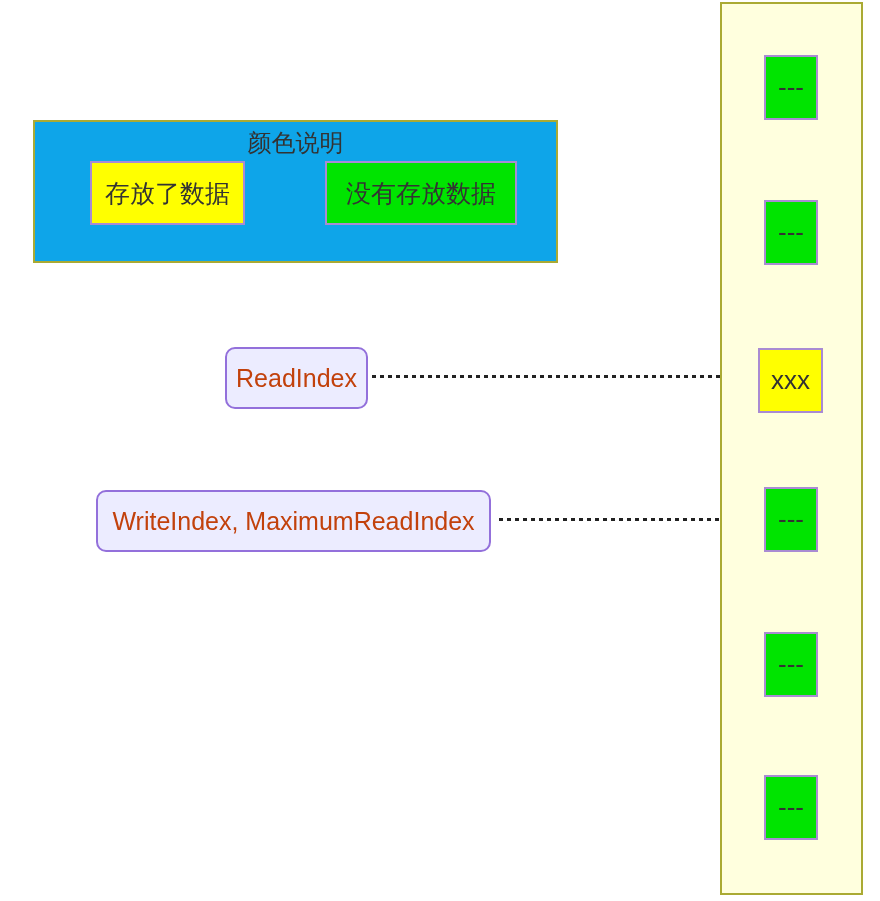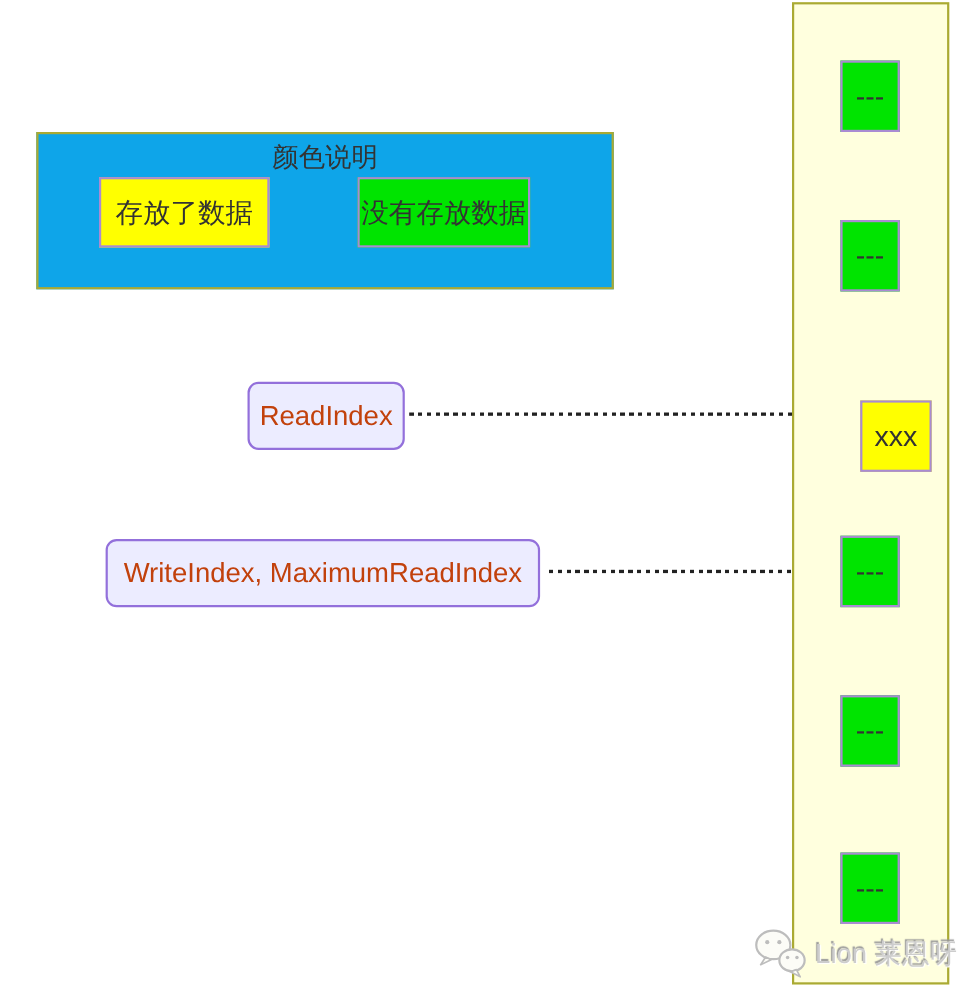--- a/index.html
+++ b/index.html
@@ -16,21 +16,21 @@
   .legend-title {
     position:absolute; top:5px; left:0; width:100%; text-align:center;
     font-size:24px; color:#333333;
   }
   .legend-item {
     position:absolute; top:39px; height:64px; box-sizing:border-box;
     border:2px solid #a98bd3; display:flex; align-items:center; justify-content:center;
     font-size:25px; color:#333333; white-space:nowrap;
   }
   .legend-item.filled { left:55px;  width:155px; background:#ffff00; }
-  .legend-item.empty  { left:290px; width:157px; background:#00e400; }
+  .legend-item.empty  { left:290px; width:192px; background:#00e400; }
 
   
   .node {
     position:absolute; background:#ececff; border:2px solid #9370db; border-radius:10px;
     box-sizing:border-box; display:flex; align-items:center; justify-content:center;
     font-size:25px; color:#c2410c; white-space:nowrap;
   }
   .node.read  { left:225px; top:347px; width:143px; height:62px; }
   .node.write { left:96px; top:490px; width:395px; height:62px; }
 
@@ -54,21 +54,21 @@
     position:absolute; left:720px; top:2px; width:143px; height:893px;
     background:#ffffde; border:2px solid #aaaa33; box-sizing:border-box;
   }
   .cell {
     position:absolute; box-sizing:border-box; border:2px solid #a98bd3;
     display:flex; align-items:center; justify-content:center;
     font-size:26px; color:#333333;
   }
   .cell.empty  { background:#00e400; width:54px; height:65px; left:42px; }
   .cell.filled { background:#ffff00; width:65px; height:65px; left:36px; }
-  .c0 { top:51px; } .c1 { top:196px; } .c2 { top:360px;margin-left:24px; }
+  .c0 { top:51px; } .c1 { top:196px; } .c2 { top:344px; }
   .c3 { top:483px; } .c4 { top:628px; } .c5 { top:771px; }
 
   
   .watermark {
     position:absolute; left:684px; top:843px; z-index:5;
     display:flex; align-items:center; gap:5px;
     color:#cdcdcd; font-size:25px; white-space:nowrap;
     text-shadow:1px 1px 1px #ffffff, -1px -1px 1px #999999;
   }
   .watermark svg { flex:0 0 auto; }
@@ -94,27 +94,14 @@
 
   <div class="column">
     <div class="cell empty c0" style="background-color: rgb(0, 228, 0);">---</div>
     <div class="cell empty c1" style="background-color: rgb(0, 228, 0);">---</div>
     <div class="cell filled c2" style="background-color: rgb(255, 255, 0);">xxx</div>
     <div class="cell empty c3" style="background-color: rgb(0, 228, 0);">---</div>
     <div class="cell empty c4" style="background-color: rgb(0, 228, 0);">---</div>
     <div class="cell empty c5" style="background-color: rgb(0, 228, 0);">---</div>
   </div>
 
-  <div class="watermark">
-    <svg width="52" height="46" viewBox="0 0 52 46" aria-hidden="true">
-      <ellipse cx="19" cy="16" rx="15.5" ry="13" fill="#fcfcf7" stroke="#bdbdbd" stroke-width="2"></ellipse>
-      <path d="M12 27 L7.5 34 L17 29.5 Z" fill="#fcfcf7" stroke="#bdbdbd" stroke-width="1.5" stroke-linejoin="round"></path>
-      <ellipse cx="36" cy="30" rx="11.5" ry="10" fill="#fcfcf7" stroke="#bdbdbd" stroke-width="2"></ellipse>
-      <path d="M40 38.5 L43.5 45 L34.5 40.5 Z" fill="#fcfcf7" stroke="#bdbdbd" stroke-width="1.5" stroke-linejoin="round"></path>
-      <circle cx="13.5" cy="13.5" r="1.9" fill="#bdbdbd"></circle>
-      <circle cx="24.5" cy="13.5" r="1.9" fill="#bdbdbd"></circle>
-      <circle cx="32" cy="27.5" r="1.6" fill="#bdbdbd"></circle>
-      <circle cx="40.5" cy="27.5" r="1.6" fill="#bdbdbd"></circle>
-    </svg>
-    <span>Lion 莱恩呀</span>
-  </div>
 
 </div>
 
 </body></html>

